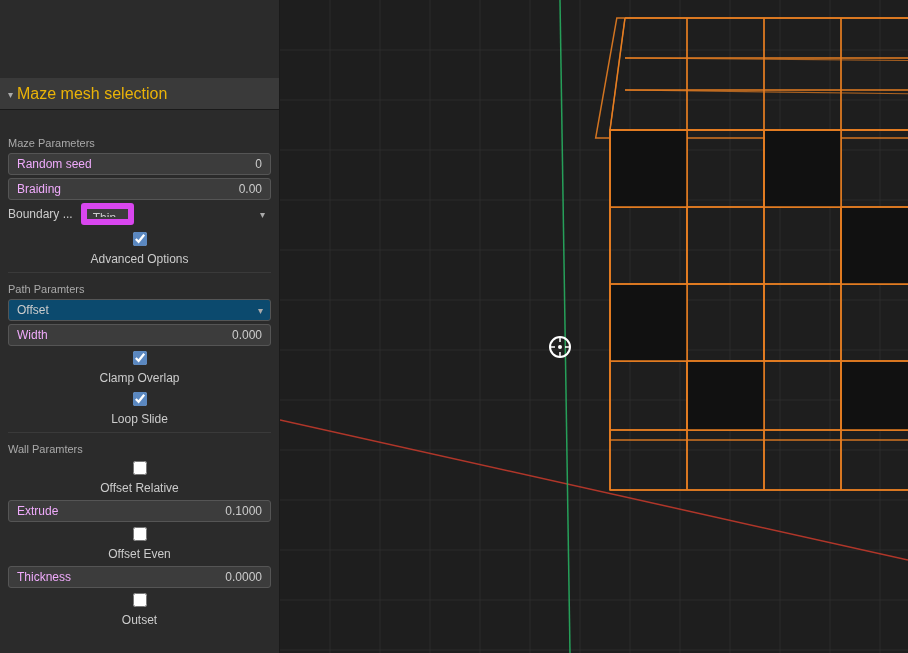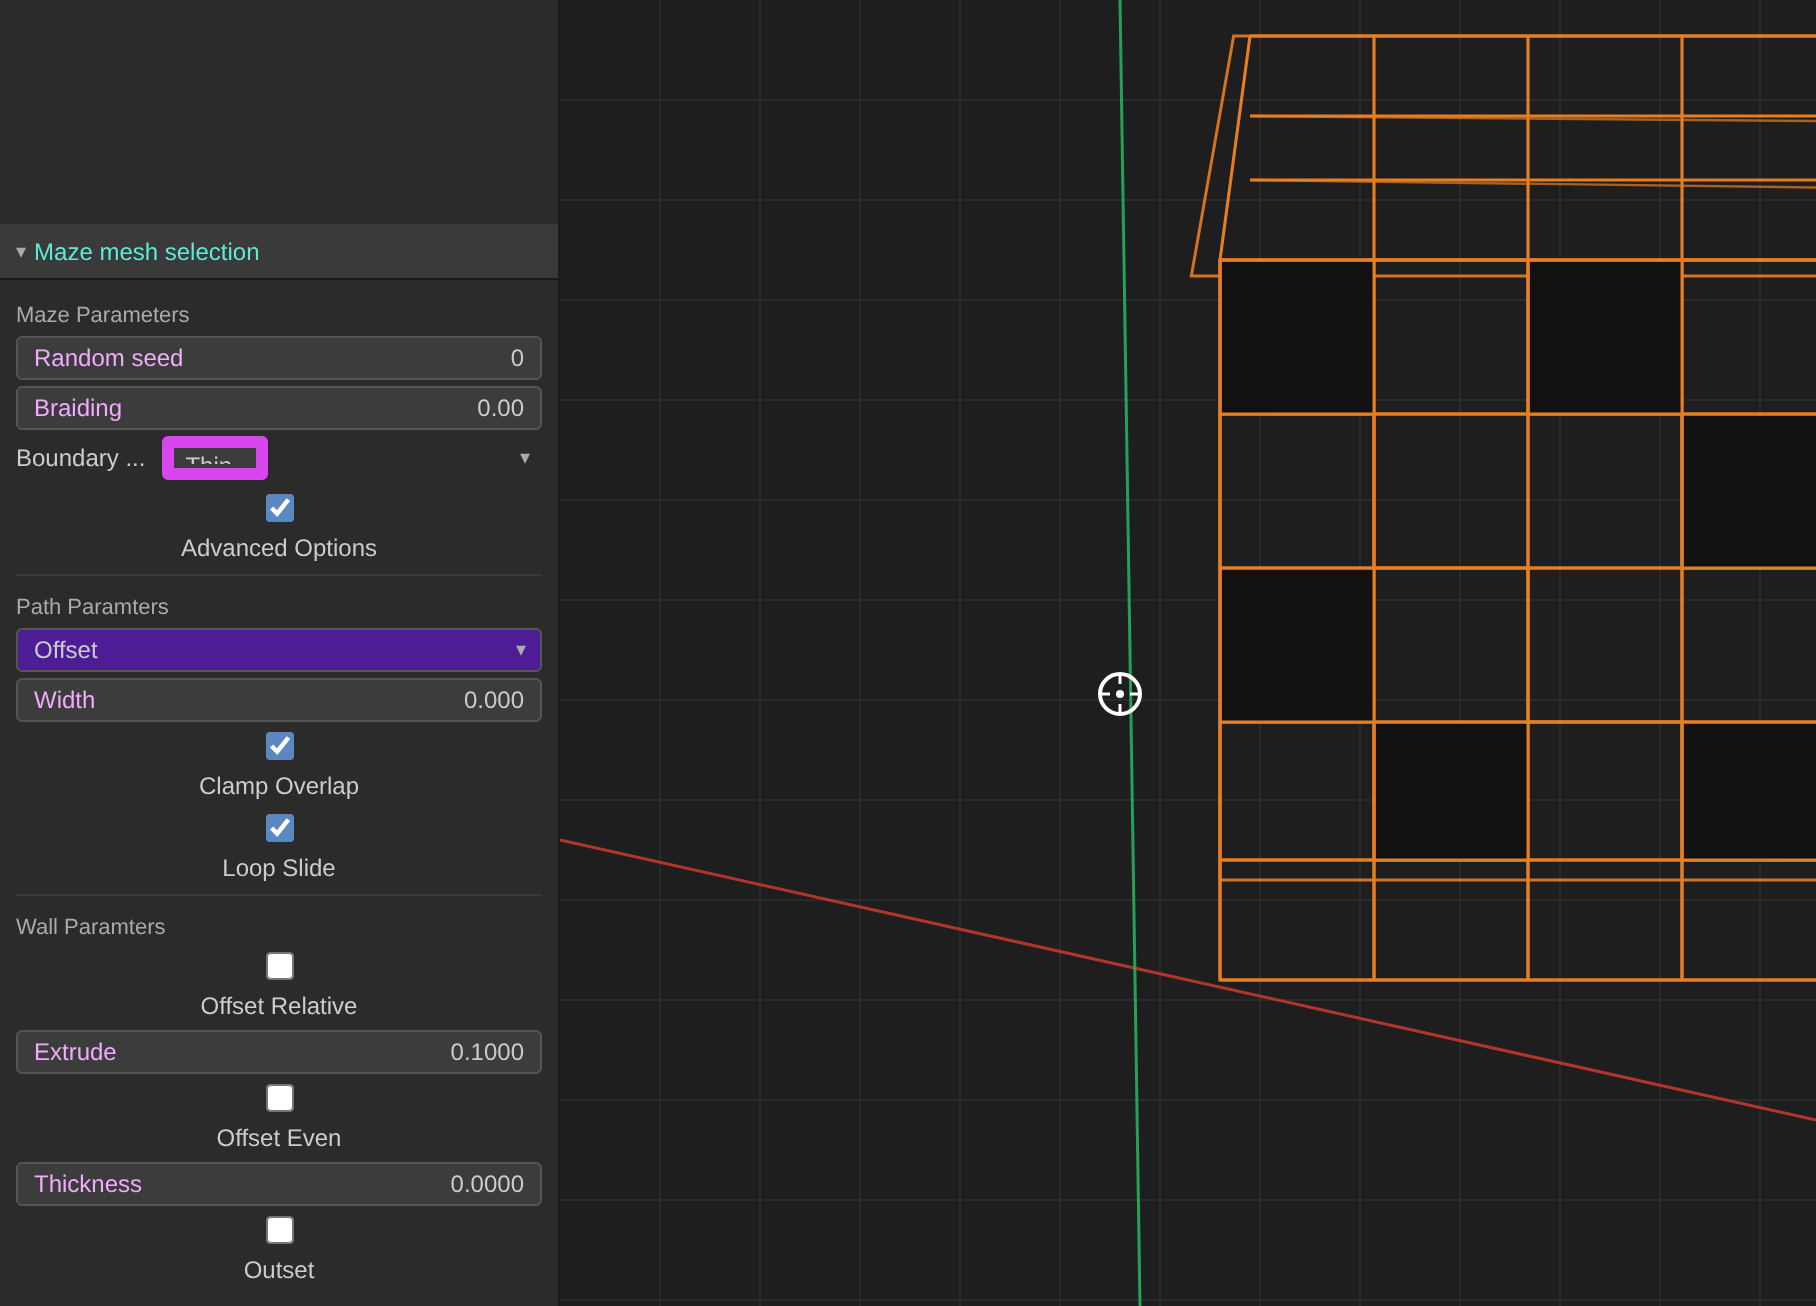--- a/index.html
+++ b/index.html
@@ -41,27 +41,27 @@
       align-items: center;
       gap: 4px;
       cursor: pointer;
       border-bottom: 1px solid #1a1a1a;
     }
     .section-header .arrow {
       font-size: 10px;
       color: #aaa;
     }
     .section-header span {
-      font-size: 12px;
-      color: #5eead4;
+      font-size: 16px;
+      color: #eab308;
     }
 
     
     .panel-body {
-      padding: 6px 8px;
+      padding: 21px 8px;
     }
 
     
     .group-label {
       font-size: 11px;
       color: #aaa;
       padding: 6px 0 4px 0;
     }
 
     
@@ -135,21 +135,21 @@
       position: absolute;
       right: 8px;
       top: 50%;
       transform: translateY(-50%);
       pointer-events: none;
       color: #aaa;
       font-size: 10px;
     }
     .full-dropdown {
       width: 100%;
-      background: #4c1d95;
+      background: #0c4a6e;
       border: 1px solid #555;
       color: #ccc;
       font-size: 12px;
       padding: 2px 22px 2px 8px;
       height: 22px;
       border-radius: 3px;
       appearance: none;
       -webkit-appearance: none;
       cursor: pointer;
     }

